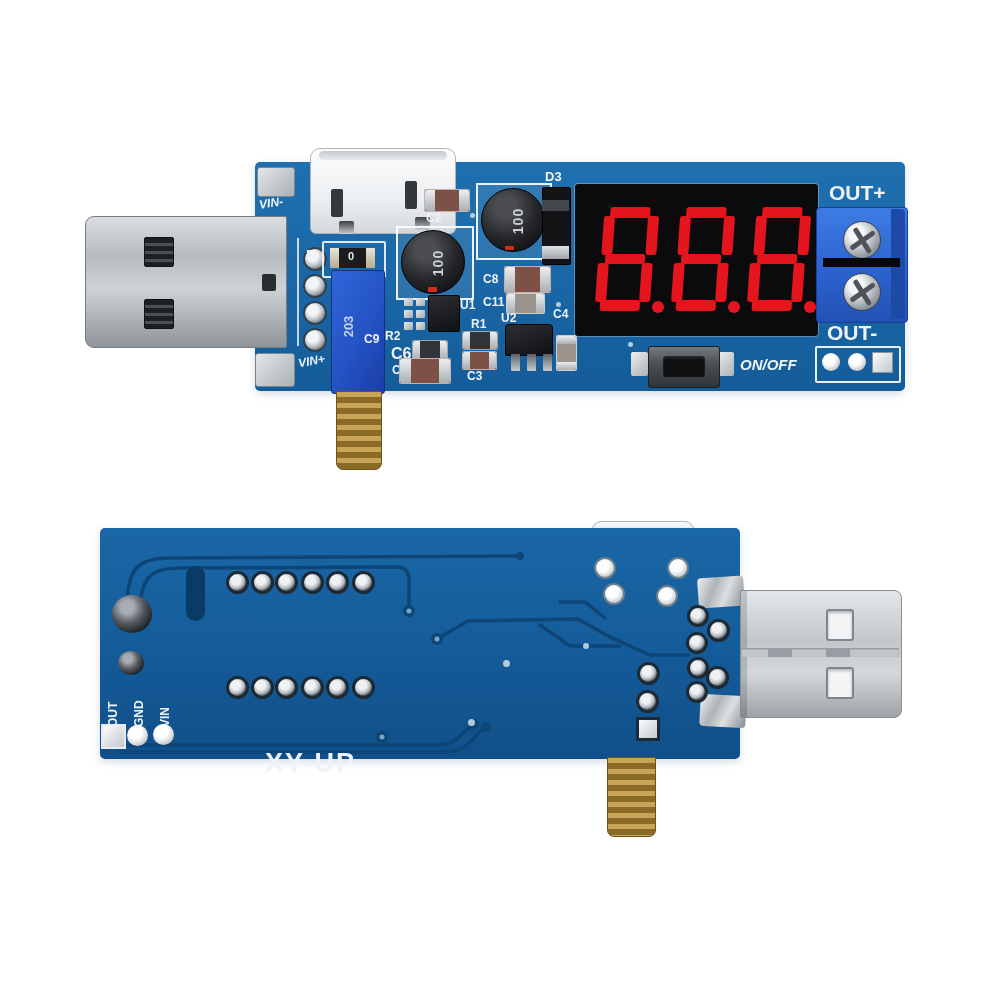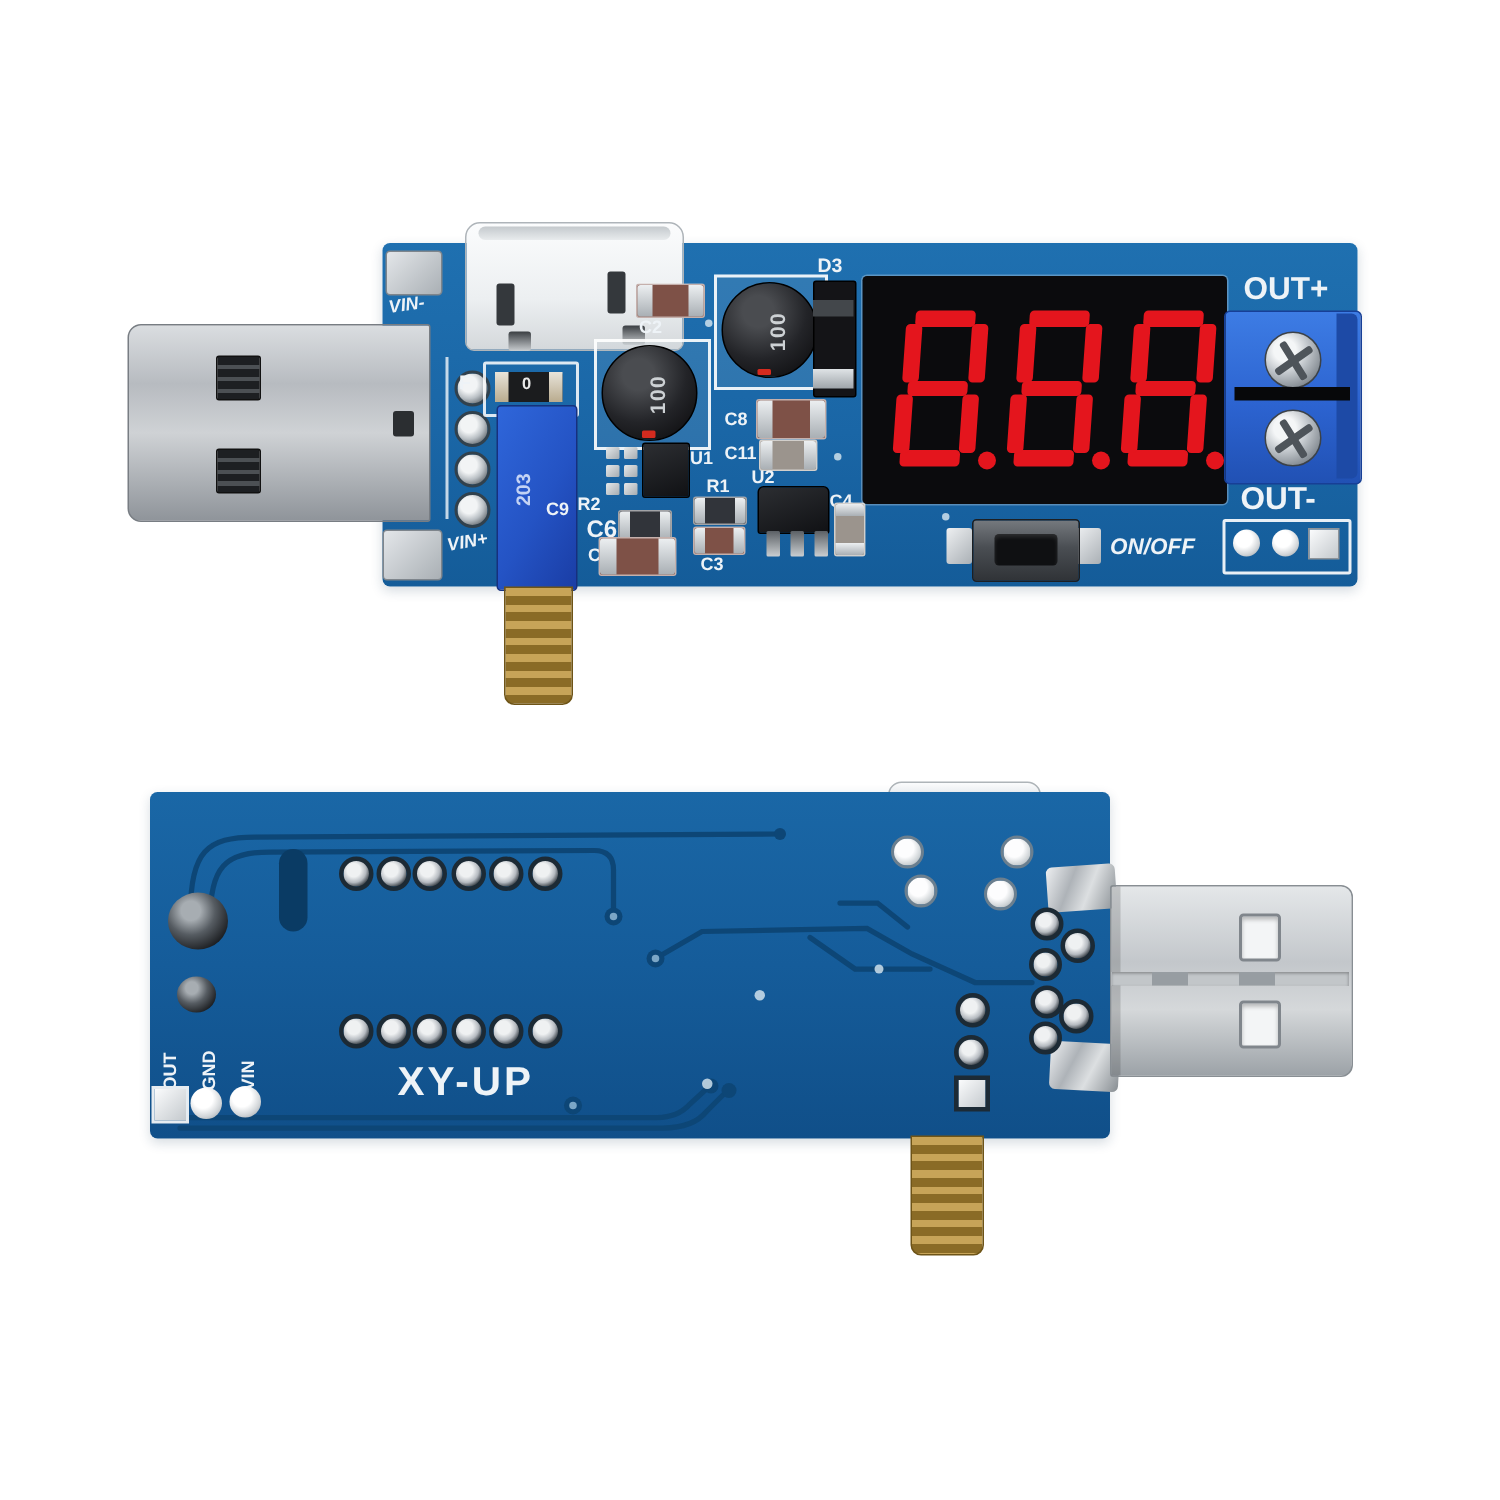--- a/index.html
+++ b/index.html
@@ -186,21 +186,21 @@
 <div class="abs cap dark" style="left:462px;top:331px;width:34px;height:17px;"></div>
 <div class="abs cap brown" style="left:462px;top:351px;width:33px;height:17px;"></div>
 <div class="abs silk" style="left:467px;top:370px;font-size:12px;">C3</div>
 
 <div class="abs silk" style="left:501px;top:312px;font-size:12px;">U2</div>
 <div class="abs ic" style="left:505px;top:324px;width:46px;height:30px;border-radius:4px 4px 2px 2px;"></div>
 <div class="abs leg" style="left:511px;top:354px;width:9px;height:17px;"></div>
 <div class="abs leg" style="left:527px;top:354px;width:9px;height:17px;"></div>
 <div class="abs leg" style="left:543px;top:354px;width:9px;height:17px;"></div>
 
-<div class="abs silk" style="left:553px;top:328px;font-size:12px;">C4</div>
+<div class="abs silk" style="left:553px;top:308px;font-size:12px;">C4</div>
 <div class="abs cap vert gray" style="left:556px;top:335px;width:19px;height:34px;"></div>
 
 <div class="abs" id="bezel">
   <div id="digits" class="abs" style="left:0;top:0;width:100%;height:100%;">
         <svg viewBox="0 0 70 112" width="70" height="112" style="position: absolute; left: 19px; top: 19px;">
           <g transform="skewX(-4) translate(5,0)">
             <rect x="12" y="4" width="40" height="11" rx="3" fill="#e4151d"></rect>
             <rect x="50" y="13" width="11" height="39" rx="3" fill="#e4151d"></rect>
             <rect x="47" y="60" width="11" height="39" rx="3" fill="#e4151d"></rect>
             <rect x="8" y="97" width="40" height="11" rx="3" fill="#e4151d"></rect>
@@ -331,21 +331,21 @@
 <div class="abs via" style="left:468px;top:719px;width:7px;height:7px;"></div>
 <div class="abs via" style="left:583px;top:643px;width:6px;height:6px;"></div>
 
 <div class="abs silk vlabel" style="left:92px;top:700px;width:42px;font-size:12px;text-align:left;">OUT</div>
 <div class="abs silk vlabel" style="left:118px;top:700px;width:42px;font-size:12px;">GND</div>
 <div class="abs silk vlabel" style="left:144px;top:700px;width:42px;font-size:12px;">VIN</div>
 <div class="abs hdr-sq" style="left:101px;top:724px;width:21px;height:21px;border:2px solid #e6ecf1;"></div>
 <div class="abs hdr-round" style="left:127px;top:725px;width:21px;height:21px;"></div>
 <div class="abs hdr-round" style="left:153px;top:724px;width:21px;height:21px;"></div>
 
-<div class="abs silk" id="xyup" style="left:265px;top:708px;">XY-UP</div>
+<div class="abs silk" id="xyup" style="left:265px;top:750px;">XY-UP</div>
 
 <div class="abs" id="usbA-bottom">
   <div class="abs hole" style="left:85px;top:18px;width:24px;height:28px;"></div>
   <div class="abs hole" style="left:85px;top:76px;width:24px;height:28px;"></div>
   <div class="abs" style="left:0;top:0;width:6px;height:100%;background:rgba(0,0,0,.15);"></div>
 </div>
 <div class="abs" id="seam"></div>
 <div class="abs notch" style="left:768px;top:648px;width:24px;height:9px;"></div>
 <div class="abs notch" style="left:826px;top:648px;width:24px;height:9px;"></div>
 

